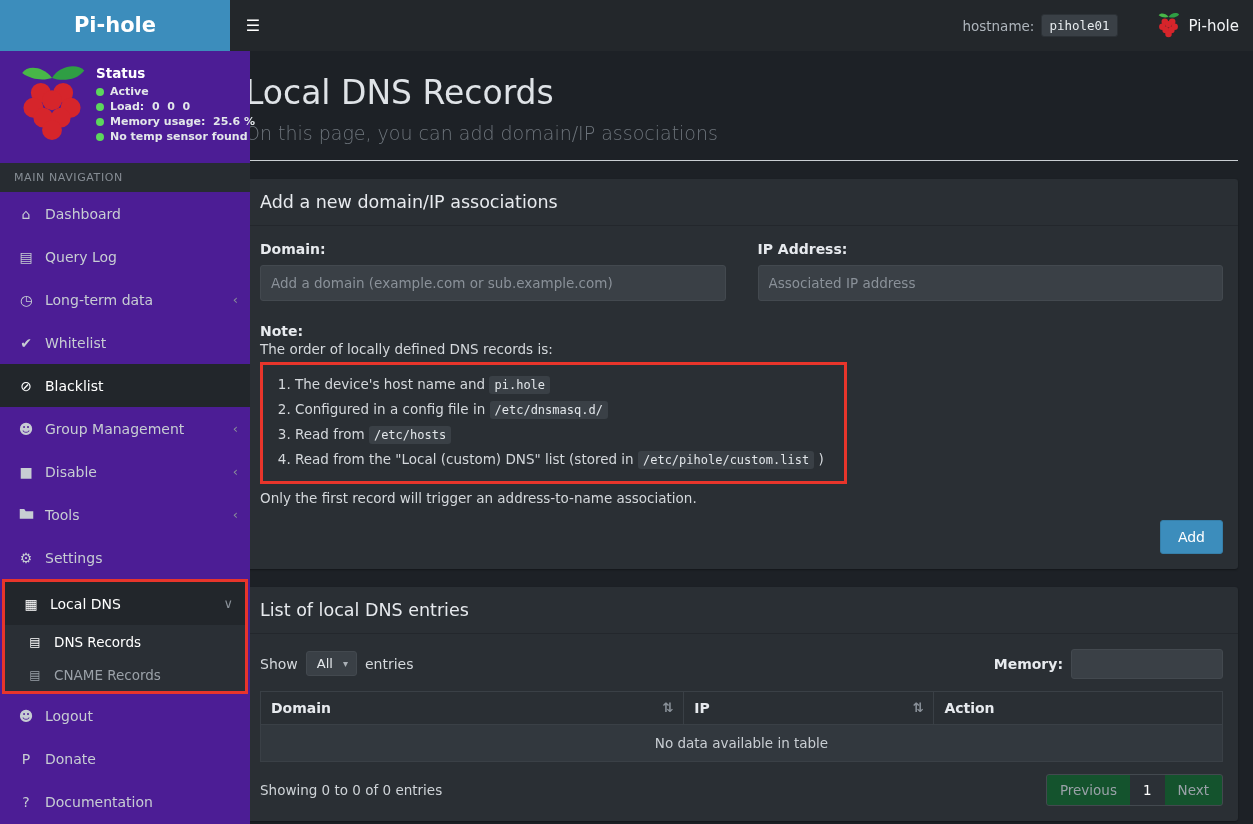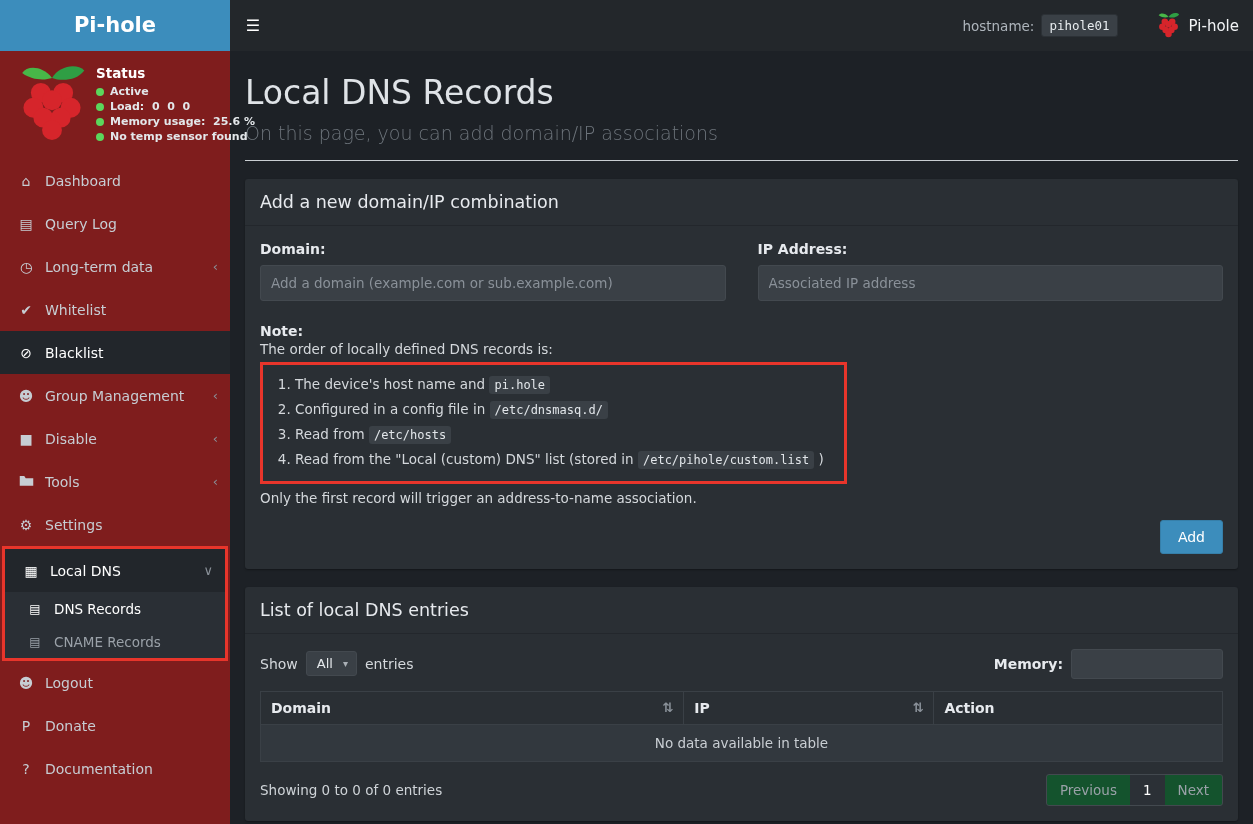--- a/index.html
+++ b/index.html
@@ -31,22 +31,22 @@
   .hostname-label { color: #aeb5bc; font-size: 13.5px; margin-right: 7px; }
   .hostname-badge {
     background: #3a4046; color: #e8ecef; font-family: "DejaVu Sans Mono", "Liberation Mono", monospace;
     font-size: 12.5px; padding: 3px 7px; border-radius: 3px; border: 1px solid #2c3136;
   }
   .topbar-berry { margin-left: 38px; margin-right: 8px; display: inline-flex; }
   .product-name { color: #f2f4f6; font-size: 15px; }
 
   
   .sidebar {
-    position: fixed; top: 51px; left: 0; width: 230px; bottom: 0;
-    background: #7f1d1d; z-index: 10;
+    position: fixed; top: 51px; left: 0; width: 250px; bottom: 0;
+    background: #4c1d95; z-index: 10;
   }
   .status-panel { display: flex; padding: 12px 8px 10px 14px; }
   .status-berry { flex: 0 0 82px; }
   .status-col { font-size: 11px; color: #e3e7ea; padding-top: 2px; }
   .status-title { font-size: 13.5px; font-weight: 700; color: #fff; margin-bottom: 4px; }
   .status-line { display: flex; align-items: center; margin-bottom: 2px; font-weight: 600; }
   .status-line span.txt { white-space: pre; }
   .dot {
     width: 8px; height: 8px; border-radius: 50%; background: #5cd65c;
     display: inline-block; margin-right: 6px; flex: 0 0 8px;
@@ -220,20 +220,21 @@
         <span class="dot"></span>
         <span class="txt">Memory usage:  25.6 %</span>
       </div>
       <div class="status-line">
         <span class="dot"></span>
         <span class="txt">No temp sensor found</span>
       </div>
     </div>
   </div>
 
+  <div class="nav-label">MAIN NAVIGATION</div>
 
   <div class="menu">
     <a class="menu-item">
       <span class="mi-icon">⌂</span>
       <span class="mi-label">Dashboard</span>
     </a>
     <a class="menu-item">
       <span class="mi-icon">▤</span>
       <span class="mi-label">Query Log</span>
     </a>
@@ -307,21 +308,21 @@
   </div>
 </div>
 
 <div class="content">
   <div class="content-header">
     <h1>Local DNS Records</h1>
     <div class="subtitle">On this page, you can add domain/IP associations</div>
   </div>
 
   <div class="card">
-    <div class="card-header">Add a new domain/IP combination</div>
+    <div class="card-header">Add a new domain/IP associations</div>
     <div class="card-body">
       <div class="form-row">
         <div class="form-col">
           <label>Domain:</label>
           <input class="text-input" type="text" placeholder="Add a domain (example.com or sub.example.com)" style="">
         </div>
         <div class="form-col">
           <label>IP Address:</label>
           <input class="text-input" type="text" placeholder="Associated IP address" style="">
         </div>

